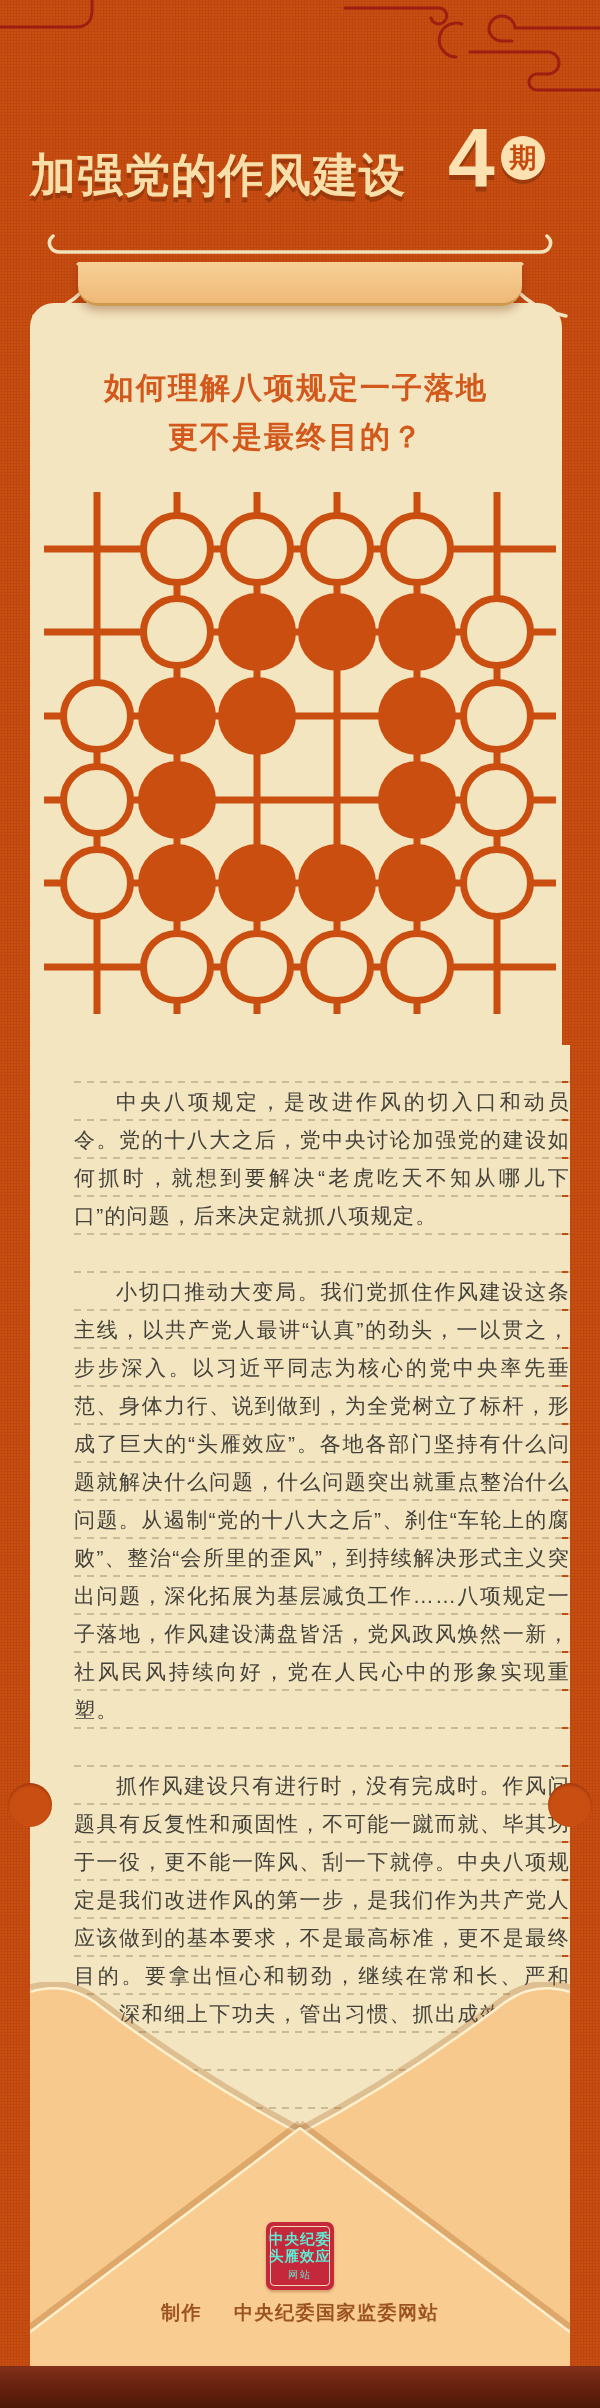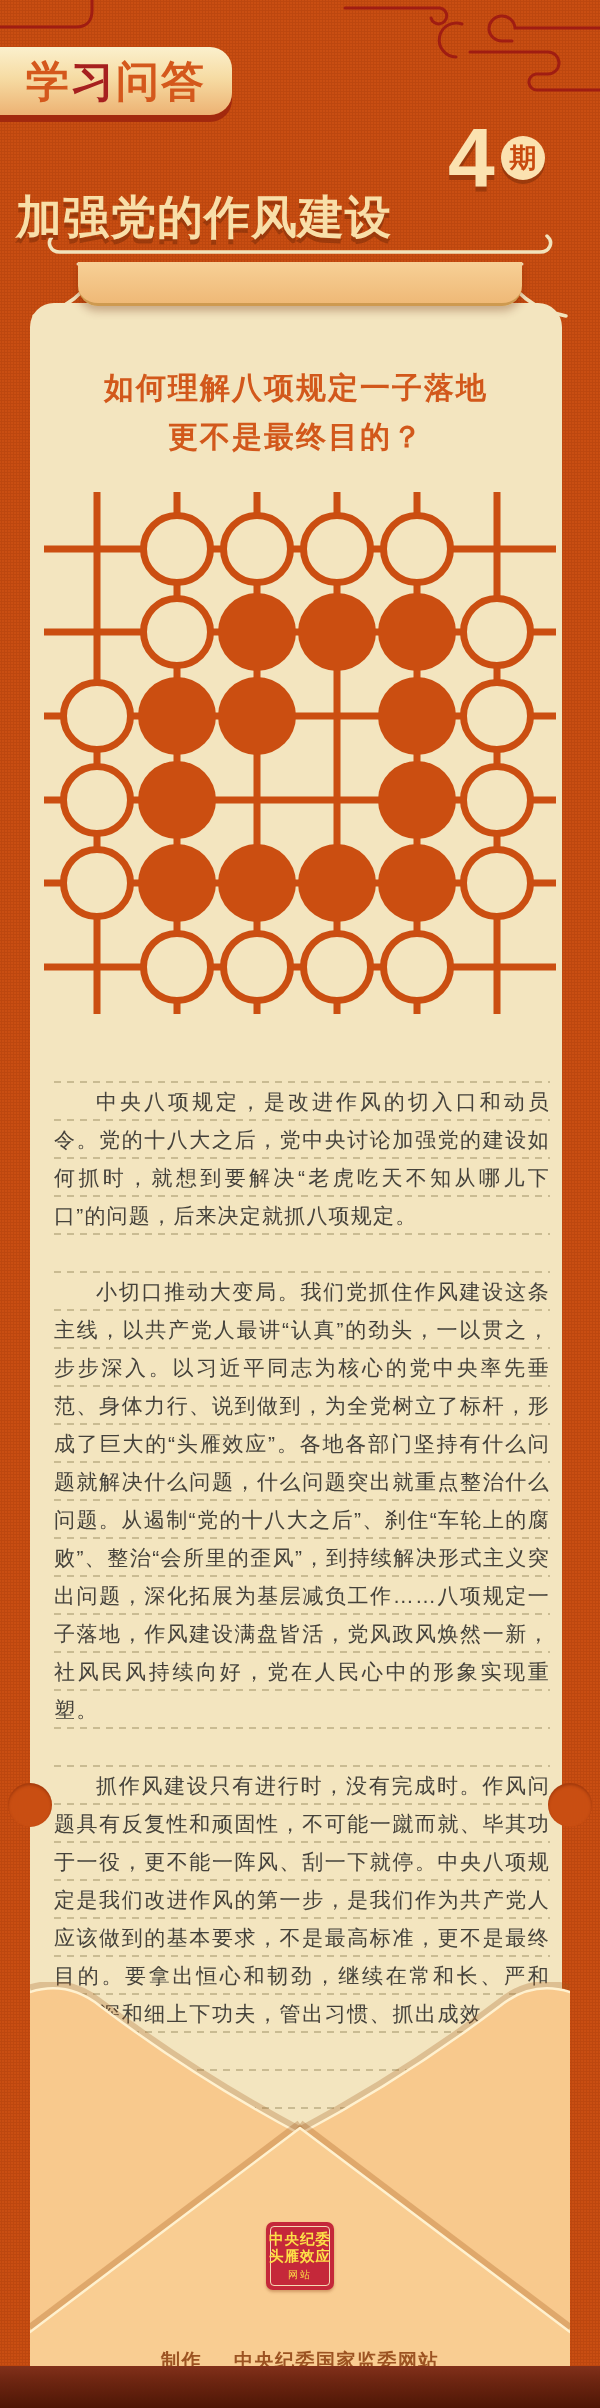--- a/index.html
+++ b/index.html
@@ -13,66 +13,66 @@
   
   .cloud{position:absolute;z-index:1;}
   .cloud-left{left:0;top:0;}
   .cloud-right{right:0;top:0;}
   .badge{position:absolute;z-index:2;left:0;top:47px;width:232px;height:68px;
     background:linear-gradient(180deg,#FBF0CD 0%,#F6DCA4 45%,#EDB273 100%);
     border-radius:0 22px 22px 0;box-shadow:0 7px 0 #A2290E;
     display:flex;align-items:center;justify-content:center;}
   .badge-text{font-size:43px;font-weight:bold;letter-spacing:2px;color:#D4581C;line-height:1;}
   .badge-text .accent{color:#A6201F;}
-  .main-title{position:absolute;z-index:2;left:16px;top:150px;font-size:46px;font-weight:bold;
-    letter-spacing:1px;color:#F8DFA9;text-shadow:0 5px 0 #9C3A0C;line-height:1.1;white-space:nowrap;margin-top:42px;}
+  .main-title{position:absolute;z-index:2;left:30px;top:150px;font-size:46px;font-weight:bold;
+    letter-spacing:1px;color:#F8DFA9;text-shadow:0 5px 0 #9C3A0C;line-height:1.1;white-space:nowrap;}
   .issue-number{position:absolute;z-index:2;left:448px;top:116px;font-size:84px;font-weight:bold;
     color:#FBE2B0;text-shadow:0 5px 0 #9C3A0C;line-height:1;}
   .issue-circle{position:absolute;z-index:2;left:501px;top:136px;width:44px;height:44px;border-radius:50%;
     background:#FBE2B0;box-shadow:0 4px 0 #9C3A0C;display:flex;align-items:center;justify-content:center;
     font-size:27px;font-weight:bold;color:#C8490E;}
 
   
   .roof{position:absolute;z-index:1;left:0;top:230px;}
   .banner{position:absolute;z-index:3;left:78px;top:262px;width:444px;height:41px;
     background:linear-gradient(180deg,#F7D096,#EFB977);border-bottom:3px solid #CE9A50;
     border-radius:0 0 20px 20px;box-shadow:0 5px 8px rgba(100,30,0,0.30);}
   .panel{position:absolute;z-index:2;left:30px;top:303px;width:532px;height:2063px;
     background:#F3E5BF;border-radius:24px 24px 0 0;}
 
   .question{position:absolute;left:0;top:60px;width:100%;text-align:center;
     font-size:30px;font-weight:bold;letter-spacing:2px;color:#D2581B;line-height:49px;}
 
   .board{position:absolute;left:0;top:177px;}
 
-  .text-block{position:absolute;left:24px;top:742px;width:496px;height:1093px;
+  .text-block{position:absolute;left:44px;top:742px;width:496px;height:1093px;
     background-image:
       repeating-linear-gradient(to bottom,#F3E5BF 0 36px,rgba(0,0,0,0) 36px 38px),
       repeating-linear-gradient(90deg,#C9BB92 0 7px,rgba(0,0,0,0) 7px 13px);
     padding-top:38px;box-sizing:border-box;}
   .text-block p{margin:0 0 38px 0;font-size:21px;letter-spacing:1.2px;line-height:38px;
     color:#45423B;text-align:justify;text-indent:2em;font-weight:500;}
 
   .notch{position:absolute;z-index:4;width:44px;height:44px;border-radius:50%;background:#C94E12;
     box-shadow:inset 0 2px 3px rgba(90,20,0,0.35);}
   .notch.left{left:8px;top:1783px;}
   .notch.right{left:548px;top:1783px;}
 
   
   .envelope{position:absolute;z-index:3;left:30px;top:1982px;}
   .seal{position:absolute;z-index:4;left:266px;top:2222px;width:68px;height:68px;
     background:#C5283A;border-radius:7px;box-shadow:0 2px 3px rgba(120,40,0,0.3);
     display:flex;align-items:center;justify-content:center;}
   .seal-inner{width:58px;height:58px;border:1.5px solid rgba(250,235,195,0.9);border-radius:4px;
     display:flex;flex-direction:column;align-items:center;justify-content:center;
-    font-family:"Liberation Serif","DejaVu Serif",serif;color:#fde047;}
+    font-family:"Liberation Serif","DejaVu Serif",serif;color:#5eead4;}
   .seal-line{font-size:14.5px;font-weight:bold;letter-spacing:1px;line-height:17px;white-space:nowrap;}
   .seal-sub{font-size:10px;letter-spacing:2px;margin-top:3px;opacity:0.95;}
   .credit{position:absolute;z-index:4;left:0;top:2300px;width:600px;text-align:center;
-    font-size:19px;font-weight:bold;color:#9C5322;letter-spacing:1.5px;margin-top:48px;}
+    font-size:19px;font-weight:bold;color:#9C5322;letter-spacing:1.5px;}
   .credit .label{margin-right:32px;}
   .bottom-bar{position:absolute;z-index:5;left:0;top:2366px;width:600px;height:42px;
     background:linear-gradient(180deg,#82301A 0%,#6B2410 40%,#4E1706 100%);}
 </style>
 </head>
 <body>
 
 <div class="page">
 
   <svg class="cloud cloud-left" width="110" height="36" viewBox="0 0 110 36">
@@ -80,23 +80,20 @@
   </svg>
   <svg class="cloud cloud-right" width="270" height="105" viewBox="0 0 270 105">
     <g fill="none" stroke="#A01D12" stroke-width="3" stroke-linecap="round">
       <path d="M15 8 H110 A8 8 0 1 1 101 18"></path>
       <path d="M270 28 H185 A13 13 0 1 0 159 30 A13 13 0 0 0 172 41 H182"></path>
       <path d="M126 57 A17 17 0 1 1 132 24"></path>
       <path d="M140 52 H218 A11 11 0 0 1 218 74 H206 A8 8 0 1 0 208 90 H270"></path>
     </g>
   </svg>
 
-  <div class="badge">
-    <div class="badge-text"><span>学</span><span class="accent">习</span><span>问答</span></div>
-  </div>
 
   <div class="main-title">加强党的作风建设</div>
   <div class="issue-number">4</div>
   <div class="issue-circle">期</div>
 
   <svg class="roof" width="600" height="110" viewBox="0 0 600 110">
     <g fill="none" stroke="#F2E3BC" stroke-linecap="round">
       <path d="M53 6 C46 12 50 22 60 22 L540 22 C550 22 554 12 547 6" stroke-width="3.5"></path>
       <path d="M78 34 H522" stroke-width="3"></path>
       <path d="M96 38 C88 62 66 80 34 86" stroke-width="3.5"></path>

